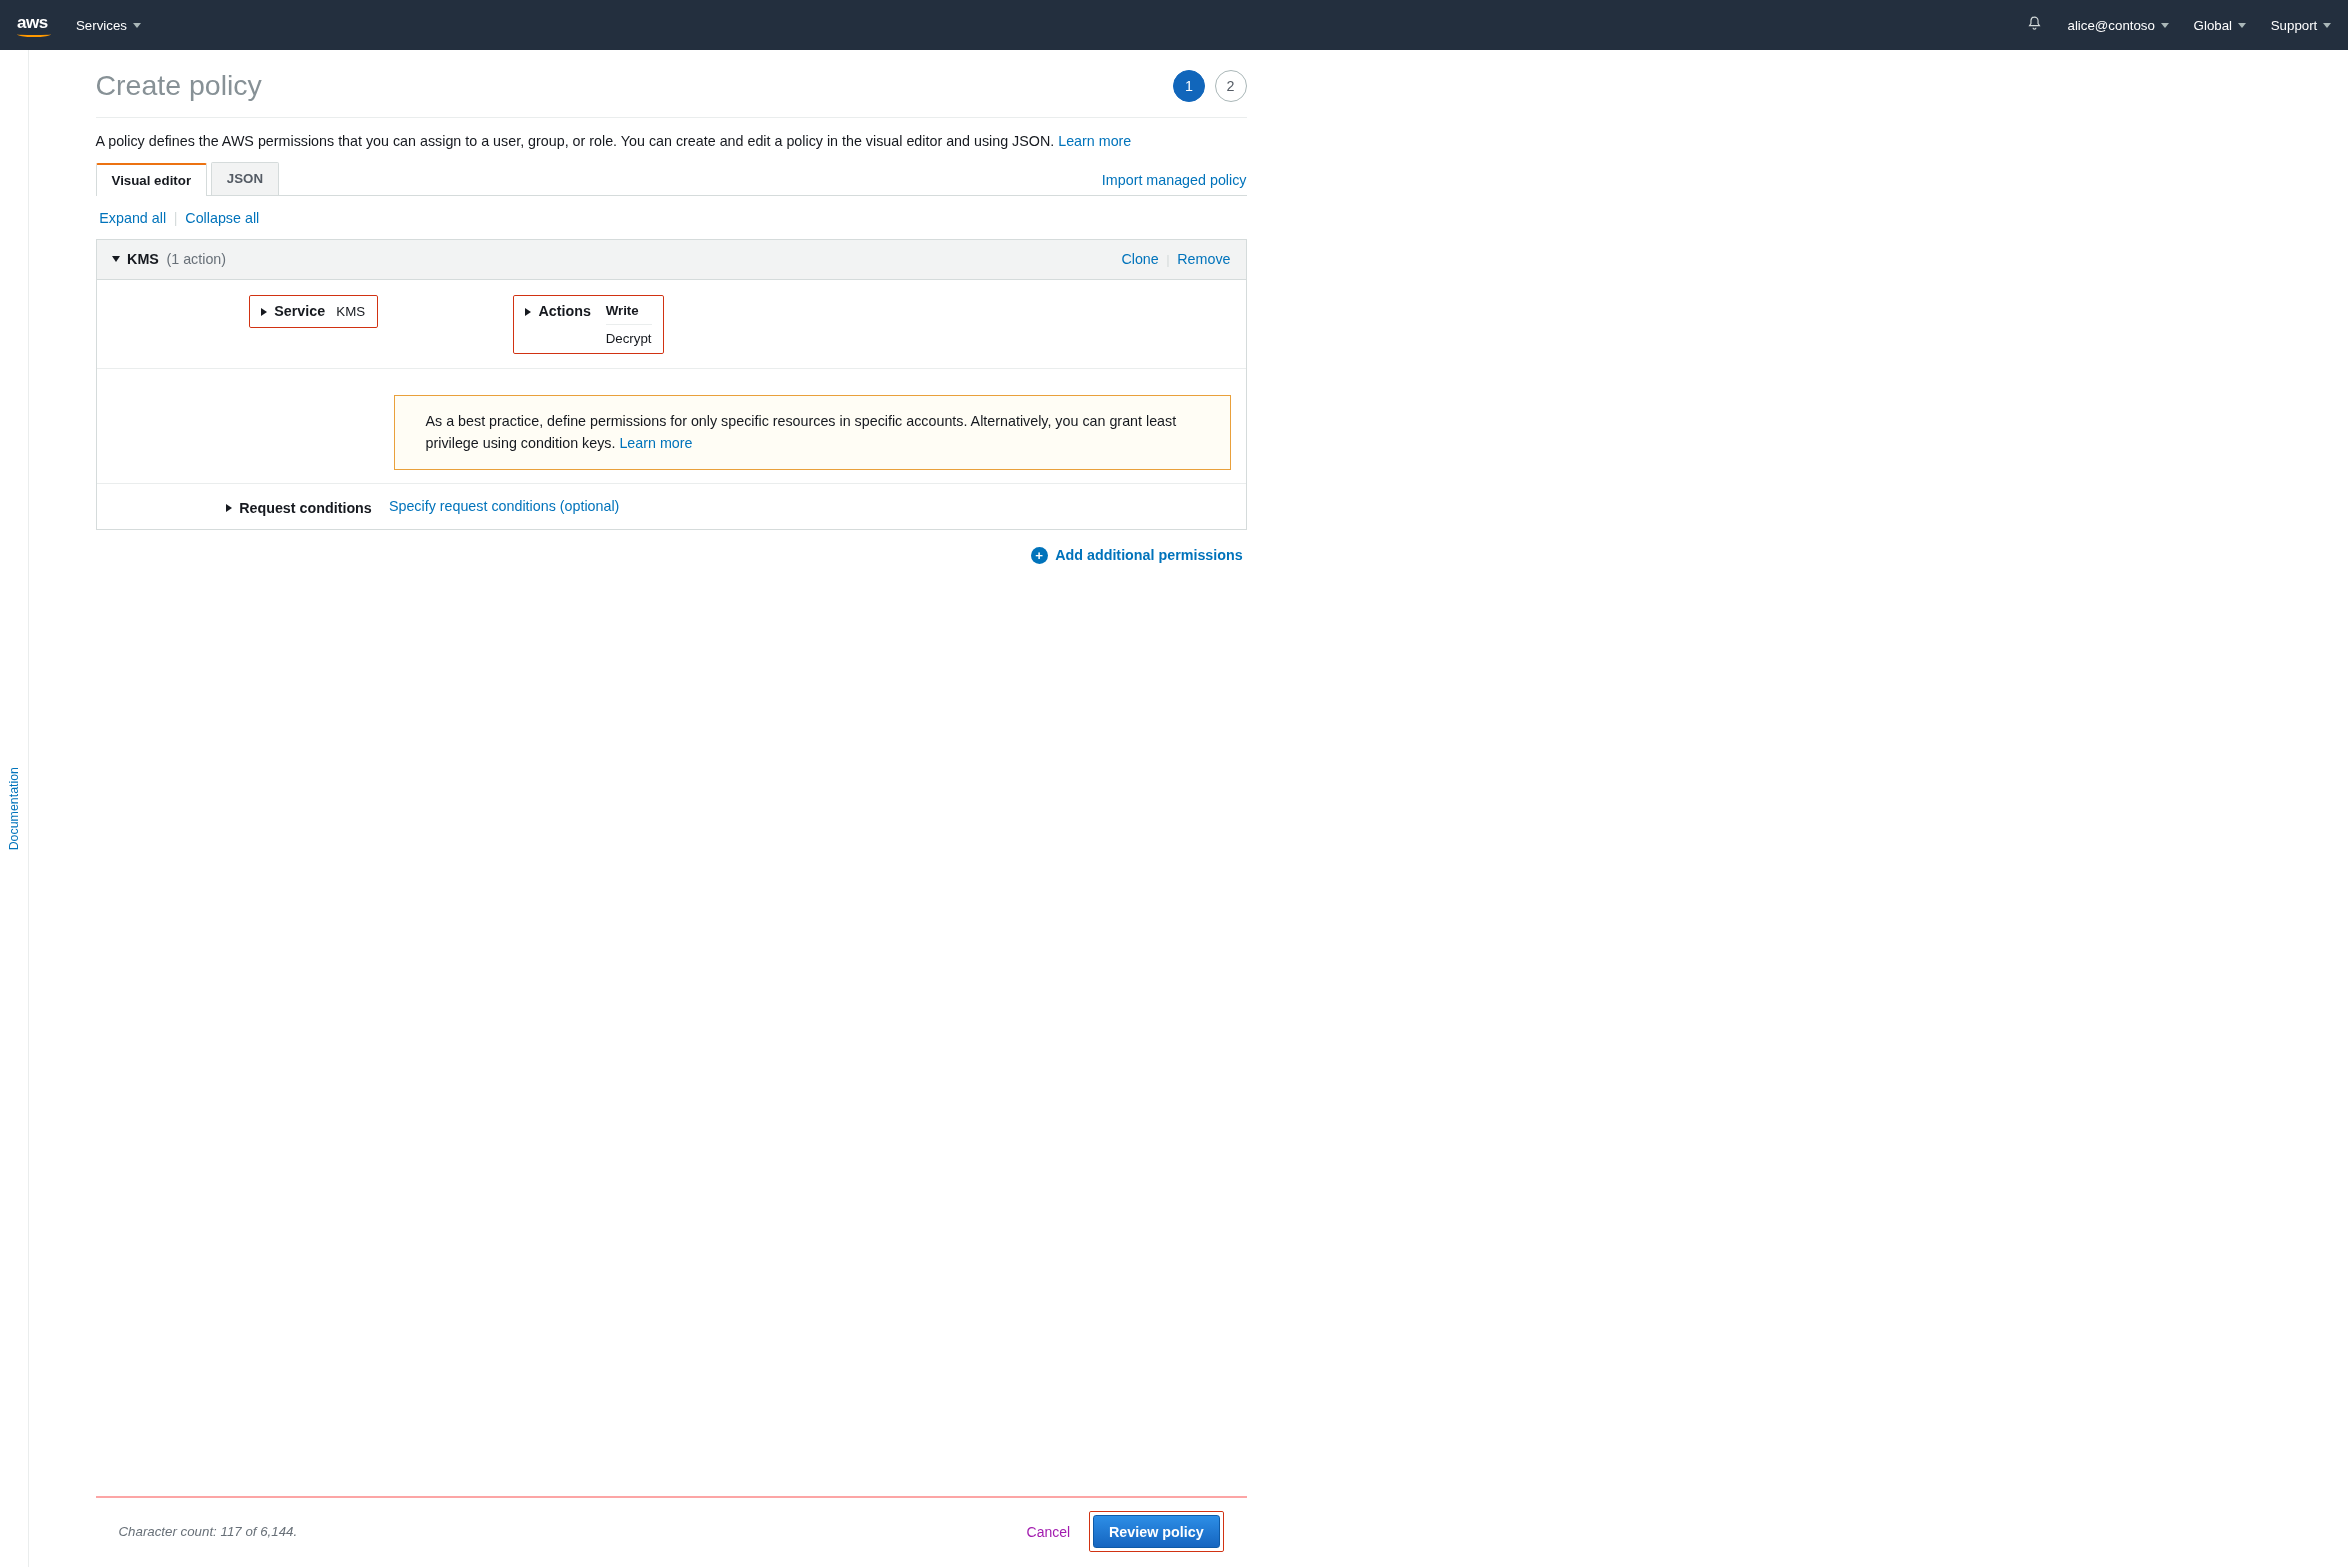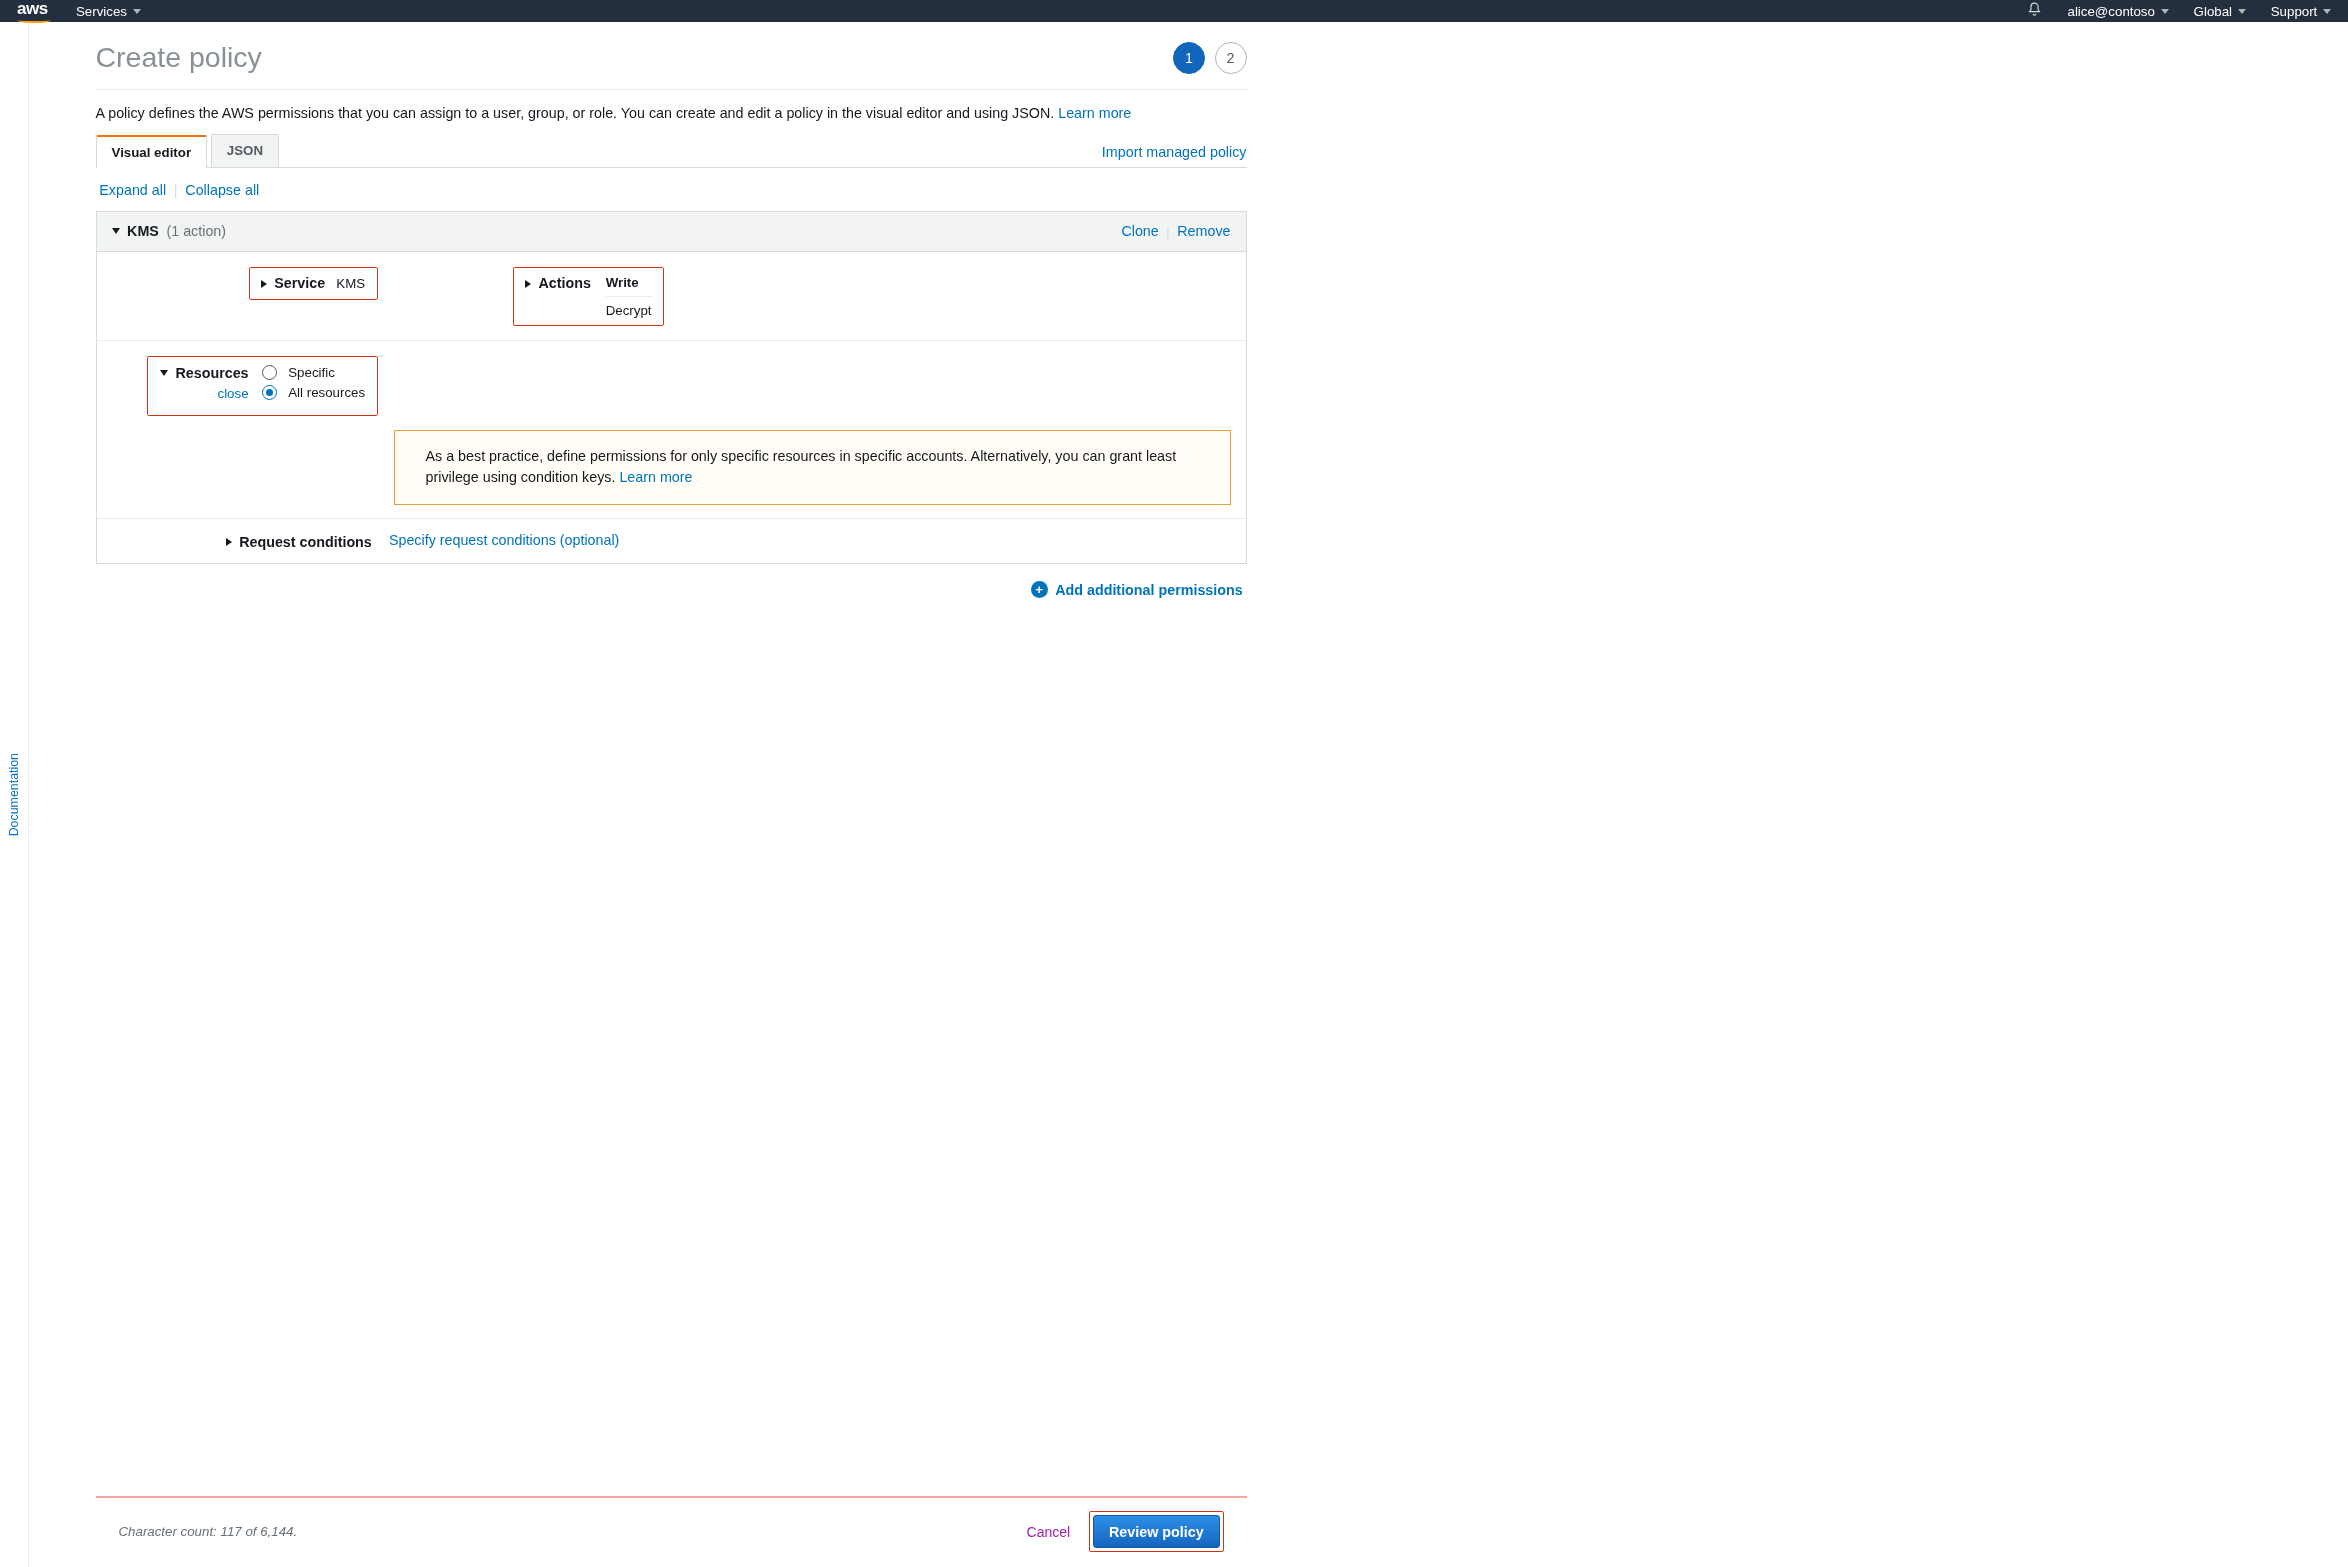--- a/index.html
+++ b/index.html
@@ -10,21 +10,21 @@
     color: #16191f;
     background: #ffffff;
     display: flex;
     flex-direction: column;
   }
 
   
   .topnav {
     background: #232f3e;
     color: #fff;
-    height: 22px;
+    height: 50px;
     display: flex;
     align-items: center;
     padding: 0 17px;
   }
   .topnav .logo { font-weight: 700; font-size: 17px; letter-spacing: -0.5px; }
   .topnav .logo .swoosh {
     display: block;
     width: 34px; height: 5.7px;
     border-bottom: 2.9px solid #ff9900;
     border-radius: 0 0 50% 50%;
@@ -362,44 +362,20 @@
                     <div class="actionsub">Decrypt</div>
                   </span>
                 </div>
               </div>
               <div class="valuecol"></div>
             </div>
           </div>
         </div>
 
         <div class="section">
-          <div class="row">
-            <div class="labelcol" style="align-items:flex-start">
-              <div class="hl-resources" style="display:flex; gap:13.3px; align-items:flex-start;">
-                <div style="display:flex; flex-direction:column; align-items:flex-end; gap:5.7px; min-width:88px;">
-                  <div style="display:flex; align-items:center; gap:7.6px;">
-                    <span class="tri-down"></span>
-                    <span class="lbl">Resources</span>
-                  </div>
-                  <span class="close">close</span>
-                </div>
-                <div>
-                  <div class="radiorow">
-                    <span class="radio"></span>
-                    <span>Specific</span>
-                  </div>
-                  <div class="radiorow">
-                    <span class="radio checked"></span>
-                    <span>All resources</span>
-                  </div>
-                </div>
-              </div>
-            </div>
-            <div class="valuecol"></div>
-          </div>
 
           <div style="margin-left:282px;">
             <div class="warnbox">
               <span>As a best practice, define permissions for only specific resources in specific accounts. Alternatively, you can grant least privilege using condition keys. </span><a href="#">Learn more</a>
             </div>
           </div>
         </div>
 
         <div class="section">
           <div class="row">

